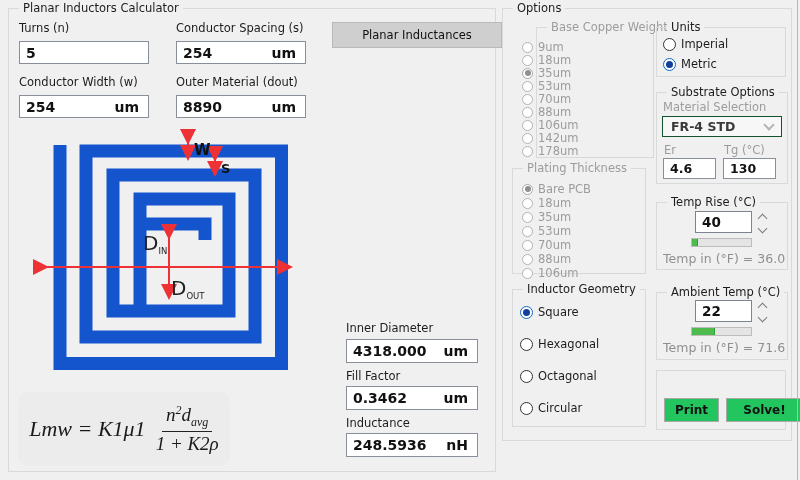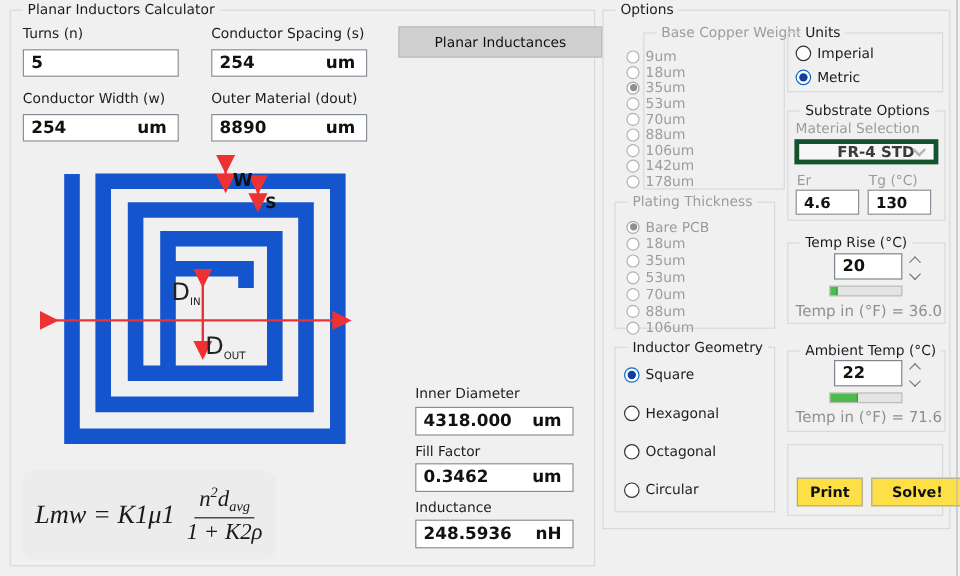--- a/index.html
+++ b/index.html
@@ -12,21 +12,21 @@
   .grp>.ttl.dis{color:#9c9c9c;}
   
   .tb{position:absolute;background:#fff;border:1px solid #898f98;display:flex;align-items:center;
       justify-content:space-between;padding:0 9px 0 6px;font-weight:bold;font-size:14px;color:#111;}
   .tb .unit{font-weight:bold;font-size:14px;color:#111;}
   .lbl{position:absolute;white-space:nowrap;color:#1c1c1c;}
   .lbl.dis{color:#9c9c9c;}
   
   .btn{position:absolute;background:#cfcfcf;border:1px solid #b9b9b9;display:flex;align-items:center;
        justify-content:center;color:#111;cursor:default;}
-  .btn.small{background:#fde047;border:1px solid #a9a9a9;font-weight:600;font-size:12px;}
+  .btn.small{background:#22c55e;border:1px solid #a9a9a9;font-weight:600;font-size:12px;}
   
   .opt{position:absolute;display:flex;align-items:center;gap:5px;white-space:nowrap;}
   .rad{width:13px;height:13px;border:1.6px solid #333;border-radius:50%;background:#fff;flex:none;
        display:flex;align-items:center;justify-content:center;}
   .rad .dot{width:7px;height:7px;border-radius:50%;background:transparent;}
   .rad.sel{border-color:#0c6ac4;}
   .rad.sel .dot{background:#123f9e;}
   .opt.dis{color:#9c9c9c;}
   .opt.dis .rad{border:1.2px solid #b3b3b3;}
   .opt.dis .rad.sel{border-color:#a8a8a8;}
@@ -37,22 +37,22 @@
   .spin-box{position:absolute;background:#fff;border:1px solid #7e848d;display:flex;align-items:center;
             padding-left:6px;font-weight:bold;font-size:13.5px;color:#111;}
   .chev{position:absolute;width:7px;height:7px;border-left:1.6px solid #7a7a7a;border-top:1.6px solid #7a7a7a;}
   .chev.up{transform:rotate(45deg);}
   .chev.dn{transform:rotate(225deg);}
   
   .track{position:absolute;height:9px;background:#e4e4e4;border:1px solid #bcbcbc;}
   .fill{height:100%;background:#4dbb4d;border-right:1px solid #2f9e33;}
   .note{position:absolute;color:#8f8f8f;font-size:12.5px;white-space:nowrap;}
   
-  .dd{position:absolute;background:#f7f7f7;border:4px solid #14532d;display:flex;align-items:center;
-      justify-content:flex-end;padding:0 8px;font-weight:bold;font-size:12.5px;color:#3a3a3a;}
+  .dd{position:absolute;background:#f7f7f7;border:1px solid #14532d;display:flex;align-items:center;
+      justify-content:space-between;padding:0 8px;font-weight:bold;font-size:12.5px;color:#3a3a3a;}
   .dd .dchev{width:8px;height:8px;border-left:2px solid #b5b5b5;border-top:2px solid #b5b5b5;
       transform:rotate(225deg);margin-top:-4px;}
   
   .formula{position:absolute;background:#ececec;border-radius:10px;display:flex;align-items:center;
       justify-content:center;gap:10px;font-family:"Liberation Serif",serif;font-style:italic;
       font-size:22px;color:#1a1a1a;}
   .formula .frac{display:inline-flex;flex-direction:column;align-items:center;font-size:19px;line-height:1.15;}
   .formula .num{border-bottom:1.8px solid #222;padding:0 4px 1px;}
   .formula .den{padding-top:1px;}
   .formula sup{font-size:12px;}
@@ -302,21 +302,21 @@
   <span>4.6</span>
 </div>
 <div class="tb" style="left:723px;top:158px;width:53px;height:21px;font-size:12.5px;">
   <span>130</span>
 </div>
 
 <div class="grp" style="left:656px;top:202px;width:132px;height:68px;">
   <span class="ttl">Temp Rise (°C)</span>
 </div>
 <div class="spin-box" style="left:695px;top:211px;width:57px;height:22px;">
-  <span>20</span>
+  <span>40</span>
 </div>
 <span class="chev up abs" style="left:759px;top:215px;"></span>
 <span class="chev dn abs" style="left:759px;top:225px;"></span>
 <div class="track" style="left:691px;top:238px;width:61px;">
   <div class="fill" style="width: 11%;"></div>
 </div>
 <span class="note" style="left:663px;top:251px;">Temp in (°F) = 36.0</span>
 
 <div class="grp" style="left:656px;top:292px;width:132px;height:68px;">
   <span class="ttl">Ambient Temp (°C)</span>

